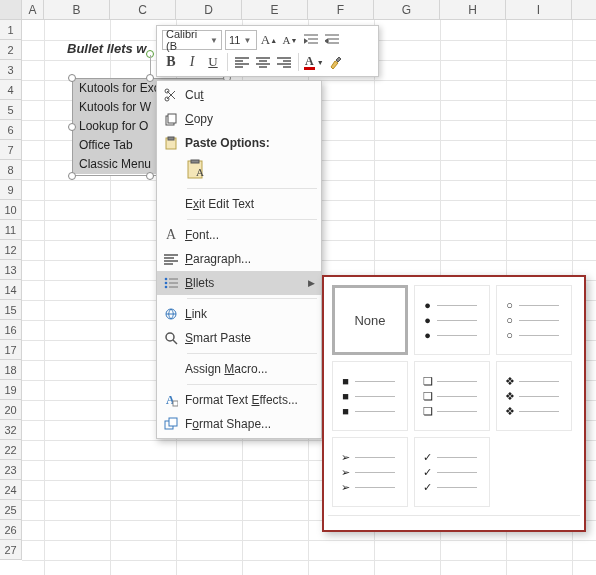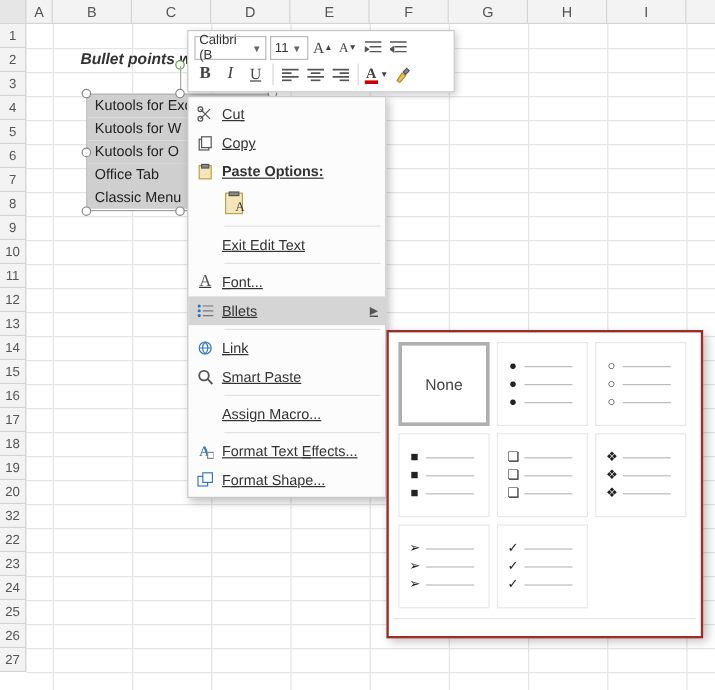--- a/index.html
+++ b/index.html
@@ -72,21 +72,20 @@
   .btn-underline { text-decoration: underline; font-family: "Times New Roman", serif; font-size: 13px; }
   .fontcolor-under { border-bottom: 3px solid #c00; line-height: 12px; font-weight: bold; font-family: "Times New Roman", serif; padding: 0 1px; }
   
   .ctx-menu {
     position: absolute;
     background: #fcfcfc;
     border: 1px solid #c8c8c8;
     box-shadow: 2px 3px 7px rgba(0,0,0,.25);
     padding: 2px 0;
     width: 166px;
-    text-decoration: underline;
   }
   .ctx-item {
     display: flex; align-items: center;
     height: 24px; padding: 0 6px 0 0;
     font-size: 12px; color: #333;
   }
   .ctx-item.bold { font-weight: bold; }
   .ctx-item.hover { background: #d5d5d5; }
   .ctx-icon { width: 28px; height: 24px; display: flex; align-items: center; justify-content: center; color: #555; }
   .ctx-label { flex: 1; }
@@ -204,37 +203,37 @@
     <div class="hline" style="top:400px"></div>
   <div class="hline" style="top:420px"></div>
     <div class="hline" style="top:440px"></div>
   <div class="hline" style="top:460px"></div>
     <div class="hline" style="top:480px"></div>
   <div class="hline" style="top:500px"></div>
     <div class="hline" style="top:520px"></div>
   <div class="hline" style="top:540px"></div>
 </div>
 
-<div class="cell-bold" style="top:41px; left:67px;">Bullet points w</div>
+<div class="cell-bold" style="top:41px; left:67px;">Bullet llets w</div>
 
 <div class="textbox" style="top:78px; left:72px; width:155px; height:98px;">
   <div class="handle" style="top:-29px; left:50%; margin-left:-4px; border-color:#5a9f3c;"></div>
   <div style="position:absolute; top:-24px; left:50%; width:1px; height:20px; background:#aaa;"></div>
   <div class="handle" style="top:-5px; left:-5px;"></div>
   <div class="handle" style="top:-5px; left:50%; margin-left:-4px;"></div>
   <div class="handle" style="top:-5px; right:-5px;"></div>
   <div class="handle" style="top:50%; left:-5px; margin-top:-4px;"></div>
   <div class="handle" style="top:50%; right:-5px; margin-top:-4px;"></div>
   <div class="handle" style="bottom:-5px; left:-5px;"></div>
   <div class="handle" style="bottom:-5px; left:50%; margin-left:-4px;"></div>
   <div class="handle" style="bottom:-5px; right:-5px;"></div>
 
   <div class="textbox-row">Kutools for Excel</div>
   <div class="textbox-row">Kutools for W</div>
-  <div class="textbox-row">Kutools for O</div>
+  <div class="textbox-row">Lookup for O</div>
   <div class="textbox-row">Office Tab</div>
   <div class="textbox-row">Classic Menu</div>
 </div>
 
 <div class="mini-toolbar" style="top:25px; left:156px; width:223px;">
   <div class="mt-row">
     <div class="font-combo" style="width:60px;">
       <span>Calibri (B</span>
         <span class="dd">▼</span>
     </div>
@@ -339,20 +338,28 @@
     <span class="ctx-icon"></span>
     <span class="ctx-label"><span>E</span><span class="accel">x</span><span>it Edit Text</span></span>
   </div>
   <div class="ctx-sep"></div>
   <div class="ctx-item">
     <span class="ctx-icon">
         <span style="font-family:serif;font-size:14px">A</span>
       </span>
     <span class="ctx-label"><span class="accel">F</span><span>ont...</span></span>
   </div>
+  <div class="ctx-item">
+    <span class="ctx-icon">
+      <svg width="14" height="12">
+          <path d="M0 2h14M0 5h10M0 8h14M0 11h9" stroke="#555" stroke-width="1.4"></path>
+        </svg>
+    </span>
+    <span class="ctx-label"><span class="accel">P</span><span>aragraph...</span></span>
+  </div>
   <div class="ctx-item hover">
     <span class="ctx-icon" style="color:#2a6fc9">
       <svg width="14" height="12">
           <circle cx="2" cy="2" r="1.3" fill="#2a6fc9"></circle>
           <path d="M5 2h9" stroke="#777"></path>
           <circle cx="2" cy="6" r="1.3" fill="#2a6fc9"></circle>
           <path d="M5 6h9" stroke="#777"></path>
           <circle cx="2" cy="10" r="1.3" fill="#2a6fc9"></circle>
           <path d="M5 10h9" stroke="#777"></path>
         </svg>

